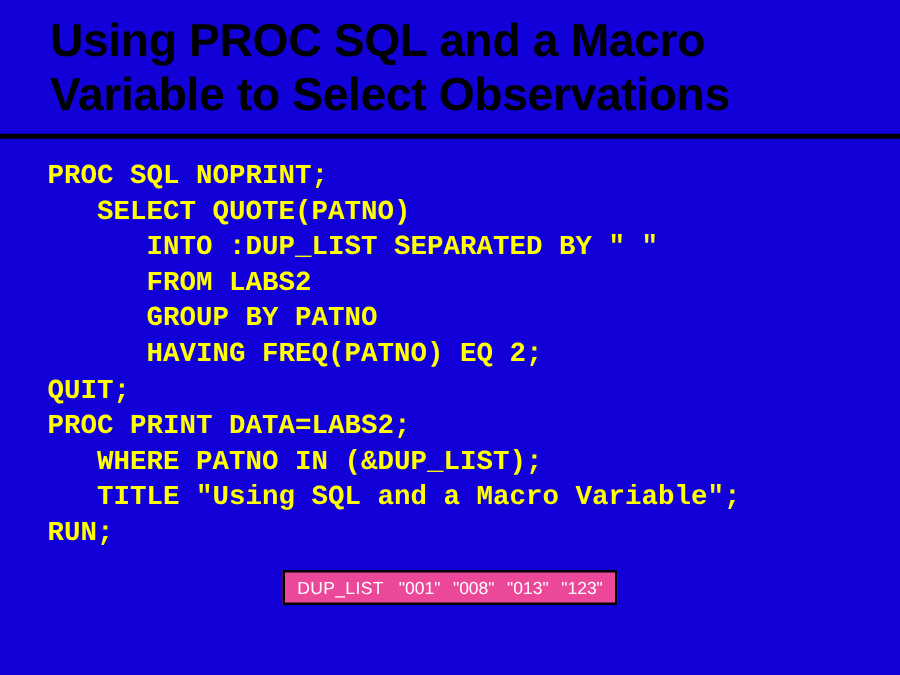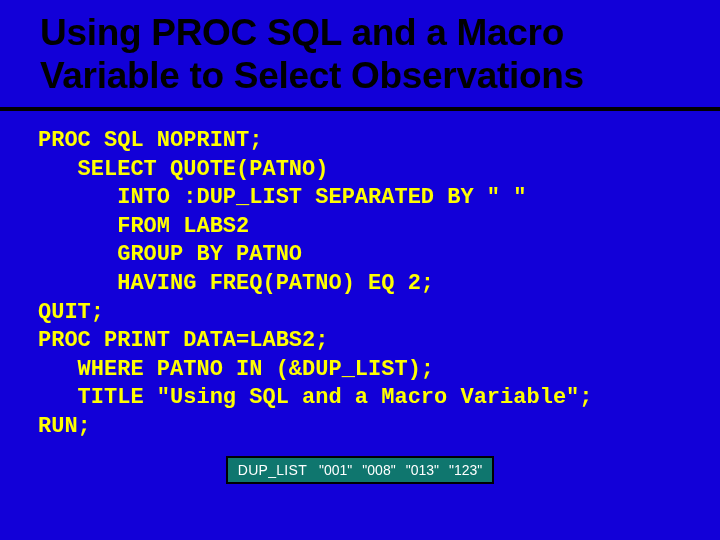--- a/index.html
+++ b/index.html
@@ -41,21 +41,21 @@
       white-space: pre;
       padding-left: 6px;
     }
     .footer {
       margin-top: 14px;
       display: flex;
       justify-content: center;
     }
     .box {
       border: 2px solid #000;
-      background: #0f766e;
+      background: #ec4899;
       padding: 4px 10px;
       display: flex;
       align-items: flex-start;
       gap: 12px;
       font-family: Arial, Helvetica, sans-serif;
       color: #fff;
     }
     .box-label {
       font-size: 14px;
       font-weight: normal;

